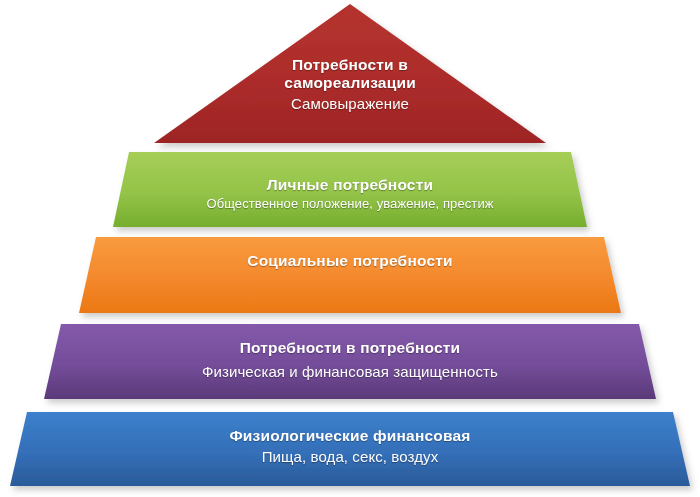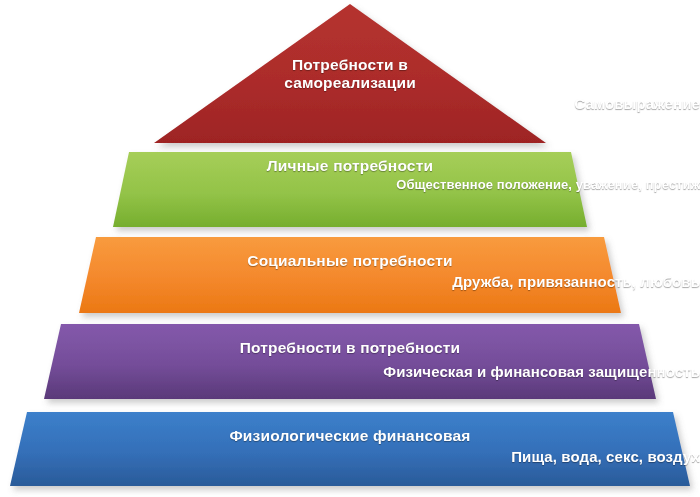--- a/index.html
+++ b/index.html
@@ -37,32 +37,31 @@
   }
   .layer-title {
     display: block;
     font-weight: bold;
     font-size: 15.5px;
     letter-spacing: 0.2px;
     white-space: nowrap;
   }
   .layer-sub {
     display: block;
-    font-weight: bold;
+    font-weight: normal;
     font-size: 15px;
     letter-spacing: 0.1px;
     white-space: nowrap;
-    text-align: right;
   }
   
   #text-self-actualization { top: 56px; }
   #text-self-actualization .layer-title { font-size: 15.5px; }
   #text-self-actualization .layer-sub { margin-top: 2px; }
 
-  #text-esteem { top: 157px; }
+  #text-esteem { top: 176px; }
   #text-esteem .layer-sub { margin-top: 2px; font-size: 13px; }
 
   #text-social { top: 252px; }
   #text-social .layer-sub { margin-top: 3px; }
 
   #text-safety { top: 339px; }
   #text-safety .layer-sub { margin-top: 6px; }
 
   #text-physiological { top: 427px; }
   #text-physiological .layer-sub { margin-top: 3px; }
@@ -119,21 +118,20 @@
     <span class="layer-sub">Самовыражение</span>
   </div>
 
   <div class="layer-text" id="text-esteem">
     <span class="layer-title">Личные потребности</span>
     <span class="layer-sub">Общественное положение, уважение, престиж</span>
   </div>
 
   <div class="layer-text" id="text-social">
     <span class="layer-title">Социальные потребности</span>
-    <span class="layer-sub">Дружба, привязанность, любовь</span>
   </div>
 
   <div class="layer-text" id="text-safety">
     <span class="layer-title">Потребности в потребности</span>
     <span class="layer-sub">Физическая и финансовая защищенность</span>
   </div>
 
   <div class="layer-text" id="text-physiological">
     <span class="layer-title">Физиологические финансовая</span>
     <span class="layer-sub">Пища, вода, секс, воздух</span>

